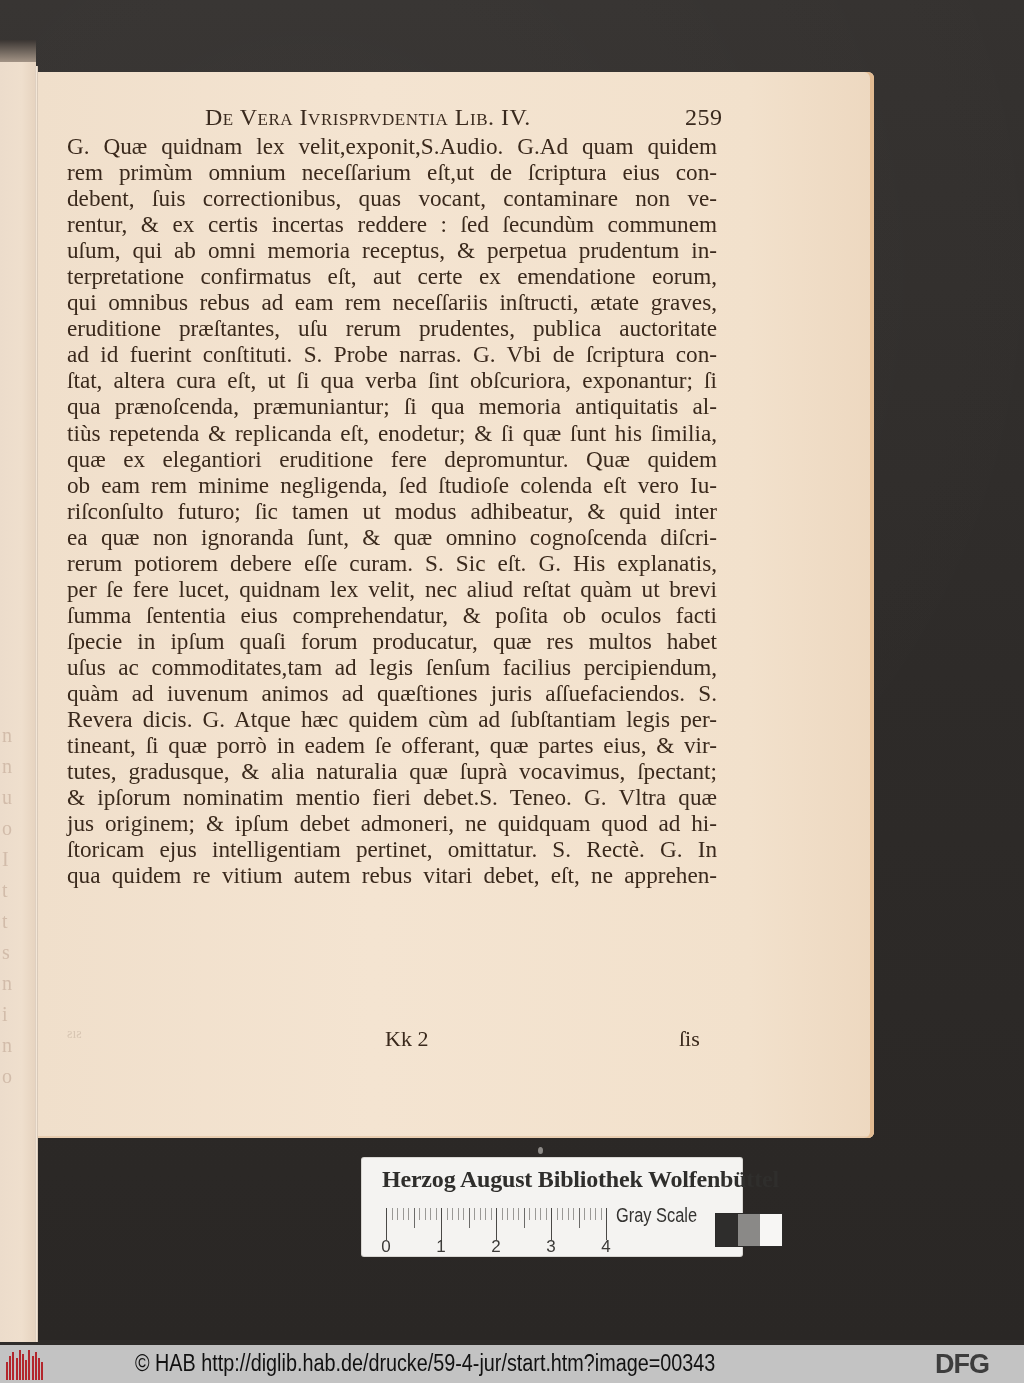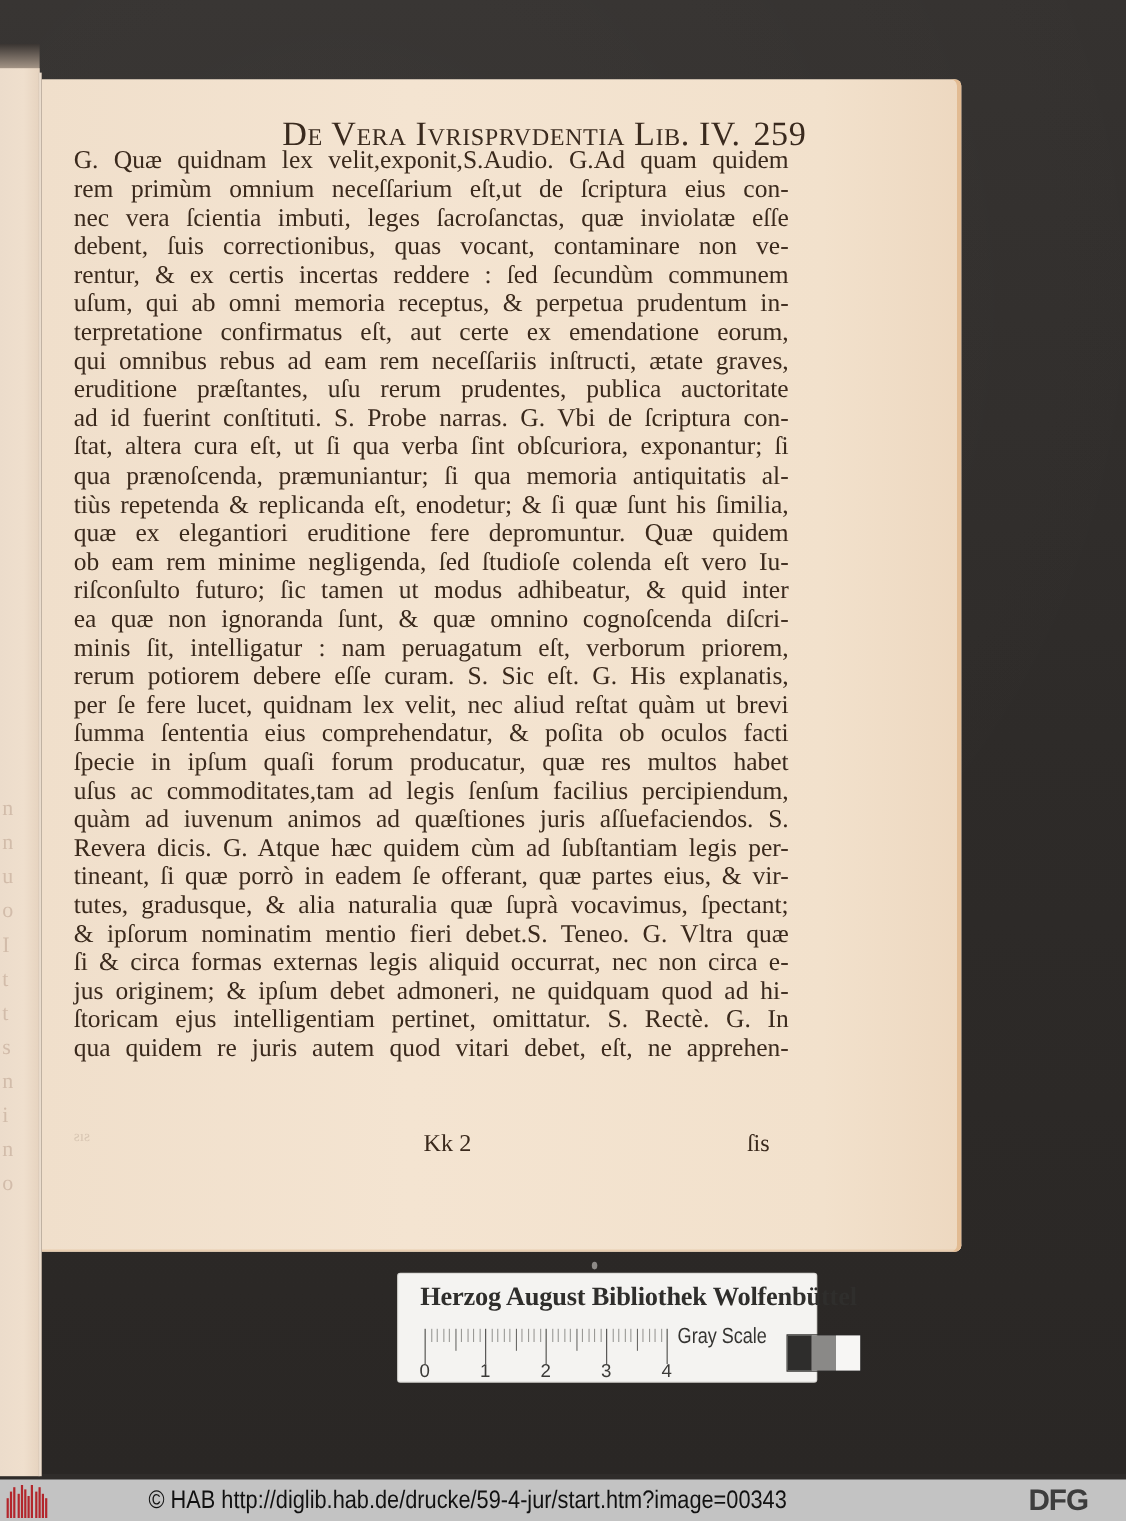--- a/index.html
+++ b/index.html
@@ -27,21 +27,21 @@
     background:linear-gradient(90deg,#d5c5b5,#f3e6d7,#cdbcab);
   }
   .page {
     position:absolute; left:38px; top:72px; width:836px; height:1066px;
     background:linear-gradient(90deg,#f0dfcb 0%,#f4e4d1 40%,#f2e1cc 85%,#edd8c0 100%);
     border-radius:0 6px 6px 0;
     box-shadow: inset -4px 0 0 #e2bb92, inset 0 -2px 0 #e8cdb0;
   }
   .header-line {
     position:absolute; left:205px; top:104px; width:520px; height:28px;
-    color:#3a2a1e; font-size:31px; letter-spacing:0.5px;text-align:center;
+    color:#3a2a1e; font-size:24px; letter-spacing:0.5px;
   }
   .header-line .page-num { position:absolute; left:480px; top:0; }
   .text-block {
     position:absolute; left:67px; top:133px; width:650px;
     color:#3a291c; font-size:23.2px; line-height:26.05px;
     text-align:justify;
   }
   .text-block .line {
     display:block; white-space:nowrap; text-align-last:justify;
     text-align:justify; overflow:visible; height:26.05px;
@@ -132,50 +132,47 @@
 <div class="page"></div>
 
 <div class="header-line">
   <span style="font-variant:small-caps;">De Vera Ivrisprvdentia Lib. IV.</span>
   <span class="page-num">259</span>
 </div>
 
 <div class="text-block" id="textblock">
     <span class="line">G. Quæ quidnam lex velit,exponit,S.Audio. G.Ad quam quidem</span>
     <span class="line">rem primùm omnium neceſſarium eſt,ut de ſcriptura eius con-</span>
-    <span class="line">nec vera ſcientia imbuti, leges ſacroſanctas, quæ inviolatæ eſſe</span>
     <span class="line">debent, ſuis correctionibus, quas vocant, contaminare non ve-</span>
     <span class="line">rentur, &amp; ex certis incertas reddere : ſed ſecundùm communem</span>
     <span class="line">uſum, qui ab omni memoria receptus, &amp; perpetua prudentum in-</span>
     <span class="line">terpretatione confirmatus eſt, aut certe ex emendatione eorum,</span>
     <span class="line">qui omnibus rebus ad eam rem neceſſariis inſtructi, ætate graves,</span>
     <span class="line">eruditione præſtantes, uſu rerum prudentes, publica auctoritate</span>
     <span class="line">ad id fuerint conſtituti. S. Probe narras. G. Vbi de ſcriptura con-</span>
     <span class="line">ſtat, altera cura eſt, ut ſi qua verba ſint obſcuriora, exponantur; ſi</span>
     <span class="line">qua prænoſcenda, præmuniantur; ſi qua memoria antiquitatis al-</span>
     <span class="line">tiùs repetenda &amp; replicanda eſt, enodetur; &amp; ſi quæ ſunt his ſimilia,</span>
     <span class="line">quæ ex elegantiori eruditione fere depromuntur. Quæ quidem</span>
     <span class="line">ob eam rem minime negligenda, ſed ſtudioſe colenda eſt vero Iu-</span>
     <span class="line">riſconſulto futuro; ſic tamen ut modus adhibeatur, &amp; quid inter</span>
     <span class="line">ea quæ non ignoranda ſunt, &amp; quæ omnino cognoſcenda diſcri-</span>
-    <span class="line">minis ſit, intelligatur : nam peruagatum eſt, verborum priorem,</span>
     <span class="line">rerum potiorem debere eſſe curam. S. Sic eſt. G. His explanatis,</span>
     <span class="line">per ſe fere lucet, quidnam lex velit, nec aliud reſtat quàm ut brevi</span>
     <span class="line">ſumma ſententia eius comprehendatur, &amp; poſita ob oculos facti</span>
     <span class="line">ſpecie in ipſum quaſi forum producatur, quæ res multos habet</span>
     <span class="line">uſus ac commoditates,tam ad legis ſenſum facilius percipiendum,</span>
     <span class="line">quàm ad iuvenum animos ad quæſtiones juris aſſuefaciendos. S.</span>
     <span class="line">Revera dicis. G. Atque hæc quidem cùm ad ſubſtantiam legis per-</span>
     <span class="line">tineant, ſi quæ porrò in eadem ſe offerant, quæ partes eius, &amp; vir-</span>
     <span class="line">tutes, gradusque, &amp; alia naturalia quæ ſuprà vocavimus, ſpectant;</span>
     <span class="line">&amp; ipſorum nominatim mentio fieri debet.S. Teneo. G. Vltra quæ</span>
-    <span class="line">ſi &amp; circa formas externas legis aliquid occurrat, nec non circa e-</span>
     <span class="line">jus originem; &amp; ipſum debet admoneri, ne quidquam quod ad hi-</span>
     <span class="line">ſtoricam ejus intelligentiam pertinet, omittatur. S. Rectè. G. In</span>
-    <span class="line">qua quidem re juris autem quod vitari debet, eſt, ne apprehen-</span>
+    <span class="line">qua quidem re vitium autem rebus vitari debet, eſt, ne apprehen-</span>
   </div>
 
 <div class="footer-sig">
   <span class="ghost">ƨıƨ</span>
   <span class="sig">Kk 2</span>
   <span class="catch">ſis</span>
 </div>
 
 <div class="dot"></div>
 

